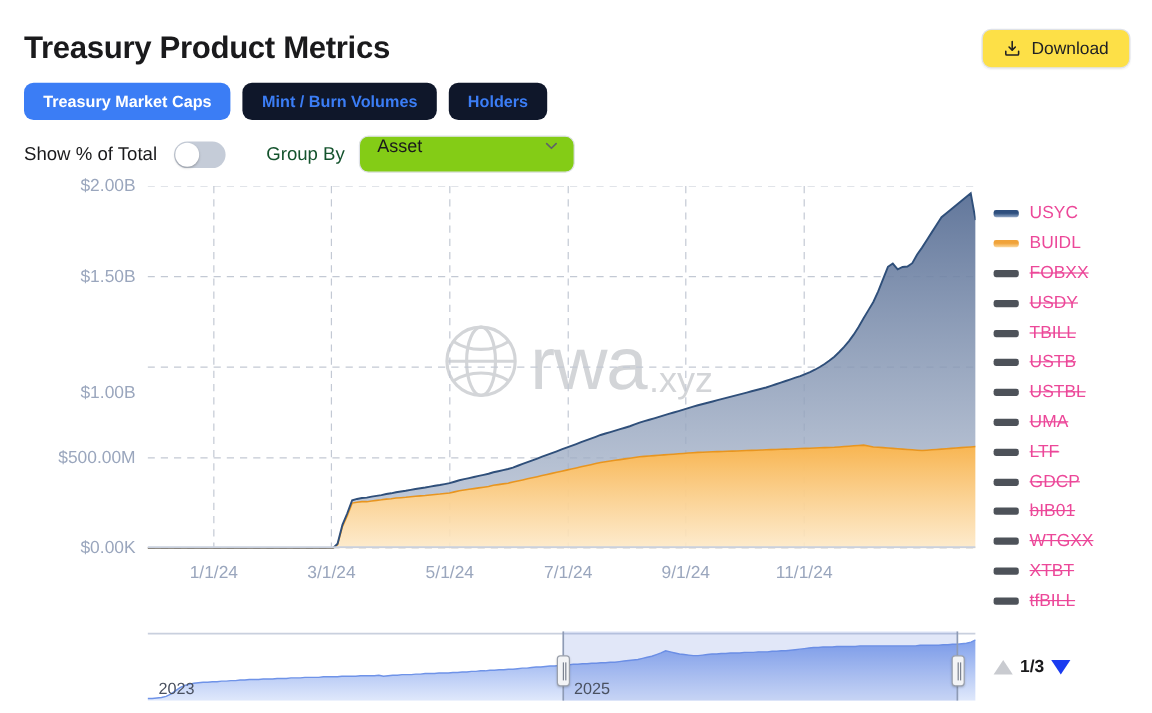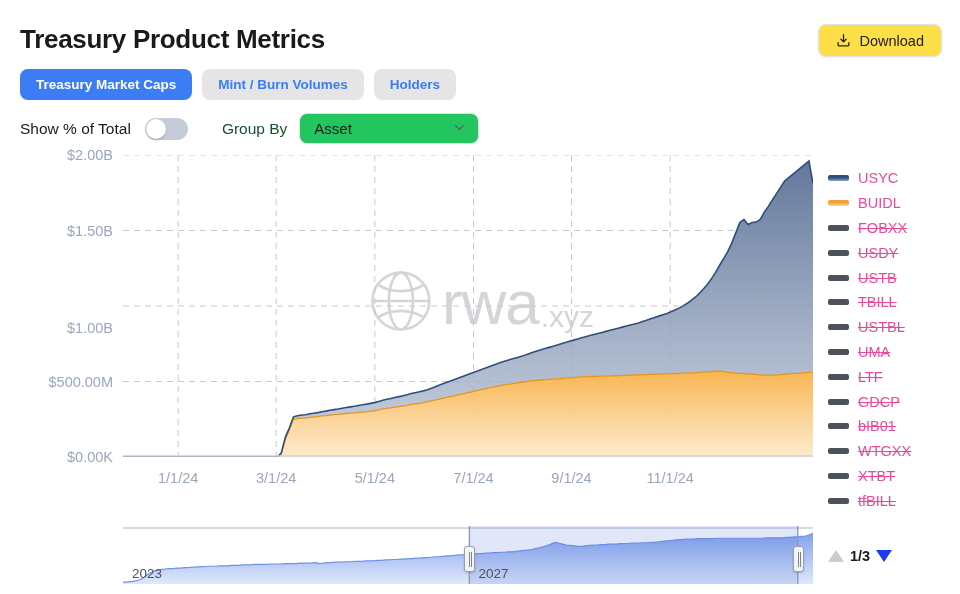--- a/index.html
+++ b/index.html
@@ -33,21 +33,21 @@
     position: absolute; left: 20px; top: 69px;
     display: flex; gap: 10px;
   }
   .tab {
     height: 31px; padding: 0 16px; border: none; border-radius: 8px;
     font-size: 13.5px; font-weight: 600; cursor: pointer;
     display: flex; align-items: center;
     font-family: "Liberation Sans", sans-serif;
   }
   .tab.active { background: #3b7df5; color: #ffffff; }
-  .tab.inactive { background: #e5e5e5; color: #3b7df5; }
+  .tab.inactive { background: #0f172a; color: #3b7df5; }
 
   
   .controls {
     position: absolute; left: 20px; top: 113px;
     display: flex; align-items: center;
   }
   .ctl-label {
     font-size: 15.5px; color: #1a1a1c;
   }
   .toggle {
@@ -61,22 +61,22 @@
     width: 20px; height: 20px; border-radius: 50%;
     background: #ffffff; box-shadow: 0 1px 2px rgba(0,0,0,.25);
   }
   .groupby-label {
     margin-left: 34px; font-size: 15.5px; color: #14532d;
   }
   .select {
     margin-left: 12px;
     width: 180px; height: 31px;
     border: 1px solid #dfe2e8; border-radius: 8px;
-    background: #22c55e; cursor: pointer;
-    display: flex; align-items: center; justify-content: space-between;
+    background: #84cc16; cursor: pointer;
+    display: flex; justify-content: space-between;
     padding: 0 11px 0 14px;
     font-size: 15px; color: #1a1a1c;
   }
 
   
   .chart-wrap { position: absolute; left: 0; top: 148px; width: 960px; height: 360px; }
   .ylabels {
     position: absolute; left: 0; top: 0; width: 113px; height: 330px;
   }
   .ylabel {
@@ -276,25 +276,25 @@
       <div class="legend-item off">
         <div class="swatch" style="background: rgb(77, 82, 89);"></div>
         <span class="legend-label">FOBXX</span>
       </div>
       <div class="legend-item off">
         <div class="swatch" style="background: rgb(77, 82, 89);"></div>
         <span class="legend-label">USDY</span>
       </div>
       <div class="legend-item off">
         <div class="swatch" style="background: rgb(77, 82, 89);"></div>
+        <span class="legend-label">TBILL</span>
+      </div>
+      <div class="legend-item off">
+        <div class="swatch" style="background: rgb(77, 82, 89);"></div>
         <span class="legend-label">USTB</span>
-      </div>
-      <div class="legend-item off">
-        <div class="swatch" style="background: rgb(77, 82, 89);"></div>
-        <span class="legend-label">TBILL</span>
       </div>
       <div class="legend-item off">
         <div class="swatch" style="background: rgb(77, 82, 89);"></div>
         <span class="legend-label">USTBL</span>
       </div>
       <div class="legend-item off">
         <div class="swatch" style="background: rgb(77, 82, 89);"></div>
         <span class="legend-label">UMA</span>
       </div>
       <div class="legend-item off">
@@ -340,18 +340,18 @@
       <line x1="0" y1="2" x2="690" y2="2" stroke="#c9d0de" stroke-width="1.6"></line>
       <g id="nav-group">
           <path d="M 0 58 L 0 56.095652173913045 L 3.8547486033519553 56.095652173913045 L 7.709497206703911 55.643478260869564 L 11.564245810055866 55.19130434782609 L 15.418994413407821 54.28695652173913 L 19.273743016759774 52.47826086956522 L 23.12849162011173 49.76521739130435 L 26.98324022346369 47.052173913043475 L 30.837988826815643 45.243478260869566 L 34.6927374301676 44.33913043478261 L 38.54748603351955 43.434782608695656 L 42.402234636871505 42.982608695652175 L 46.25698324022346 42.530434782608694 L 50.11173184357543 42.530434782608694 L 53.96648044692738 42.07826086956521 L 57.82122905027933 42.07826086956521 L 61.675977653631286 41.62608695652174 L 65.53072625698324 41.62608695652174 L 69.3854748603352 41.17391304347826 L 73.24022346368714 41.17391304347826 L 77.0949720670391 40.721739130434784 L 80.94972067039106 40.721739130434784 L 84.80446927374301 40.2695652173913 L 88.65921787709497 40.2695652173913 L 92.51396648044692 40.2695652173913 L 96.36871508379888 39.81739130434782 L 100.22346368715085 39.81739130434782 L 104.0782122905028 39.81739130434782 L 107.93296089385476 39.36521739130435 L 111.7877094972067 39.36521739130435 L 115.64245810055866 39.36521739130435 L 119.49720670391062 38.913043478260875 L 123.35195530726257 38.913043478260875 L 127.20670391061452 38.913043478260875 L 131.0614525139665 38.46086956521739 L 134.91620111731842 38.46086956521739 L 138.7709497206704 38.46086956521739 L 142.62569832402235 38.46086956521739 L 146.4804469273743 38.00869565217391 L 150.33519553072625 38.00869565217391 L 154.1899441340782 38.00869565217391 L 158.04469273743018 38.00869565217391 L 161.89944134078212 37.55652173913043 L 165.75418994413408 37.55652173913043 L 169.60893854748602 37.55652173913043 L 173.46368715083798 37.55652173913043 L 177.31843575418995 37.10434782608696 L 181.1731843575419 37.10434782608696 L 185.02793296089385 37.10434782608696 L 188.88268156424581 37.10434782608696 L 192.73743016759775 36.65217391304348 L 196.59217877094972 37.55652173913043 L 200.4469273743017 37.10434782608696 L 204.30167597765364 36.65217391304348 L 208.1564245810056 36.65217391304348 L 212.01117318435755 36.2 L 215.8659217877095 36.2 L 219.72067039106145 36.2 L 223.5754189944134 35.74782608695652 L 227.43016759776535 35.74782608695652 L 231.2849162011173 35.29565217391304 L 235.13966480446925 35.29565217391304 L 238.99441340782124 35.29565217391304 L 242.8491620111732 34.84347826086957 L 246.70391061452514 34.84347826086957 L 250.5586592178771 34.84347826086957 L 254.41340782122904 34.391304347826086 L 258.268156424581 34.391304347826086 L 262.122905027933 33.93913043478261 L 265.9776536312849 33.93913043478261 L 269.83240223463685 33.48695652173913 L 273.68715083798884 33.48695652173913 L 277.5418994413408 33.03478260869565 L 281.39664804469277 33.03478260869565 L 285.2513966480447 32.58260869565217 L 289.10614525139664 32.58260869565217 L 292.9608938547486 32.130434782608695 L 296.81564245810057 32.130434782608695 L 300.6703910614525 31.67826086956522 L 304.52513966480444 31.67826086956522 L 308.3798882681564 31.22608695652174 L 312.23463687150837 30.773913043478263 L 316.08938547486036 30.773913043478263 L 319.9441340782123 30.321739130434782 L 323.79888268156424 29.869565217391305 L 327.6536312849162 29.869565217391305 L 331.50837988826817 29.417391304347824 L 335.3631284916201 28.96521739130435 L 339.21787709497204 28.96521739130435 L 343.07262569832403 28.513043478260872 L 346.92737430167597 28.06086956521739 L 350.7821229050279 28.06086956521739 L 354.6368715083799 27.608695652173914 L 358.49162011173183 27.608695652173914 L 362.3463687150838 27.156521739130433 L 366.20111731843576 27.156521739130433 L 370.0558659217877 26.70434782608696 L 373.9106145251397 26.70434782608696 L 377.76536312849163 26.252173913043478 L 381.6201117318436 26.252173913043478 L 385.4748603351955 25.8 L 389.3296089385475 25.8 L 393.18435754189943 25.34782608695652 L 397.0391061452514 24.895652173913042 L 400.8938547486034 24.44347826086956 L 404.7486033519553 23.991304347826087 L 408.6033519553073 23.539130434782614 L 412.4581005586592 22.63478260869565 L 416.3128491620112 21.730434782608697 L 420.1675977653631 20.826086956521742 L 424.0223463687151 19.4695652173913 L 427.877094972067 18.11304347826087 L 431.731843575419 16.304347826086953 L 435.5865921787709 17.208695652173915 L 439.4413407821229 18.11304347826087 L 443.2960893854749 19.017391304347825 L 447.1508379888268 19.4695652173913 L 451.0055865921788 19.92173913043478 L 454.8603351955307 20.37391304347826 L 458.7150837988827 20.37391304347826 L 462.5698324022346 19.92173913043478 L 466.4245810055866 19.4695652173913 L 470.2793296089385 19.017391304347825 L 474.1340782122905 19.017391304347825 L 477.9888268156425 18.56521739130435 L 481.8435754189944 18.56521739130435 L 485.6983240223464 18.11304347826087 L 489.5530726256983 18.11304347826087 L 493.4078212290503 18.11304347826087 L 497.2625698324022 17.660869565217396 L 501.1173184357542 17.660869565217396 L 504.9720670391061 17.660869565217396 L 508.8268156424581 17.208695652173915 L 512.6815642458101 17.208695652173915 L 516.536312849162 17.208695652173915 L 520.391061452514 16.756521739130434 L 524.245810055866 16.756521739130434 L 528.1005586592179 16.304347826086953 L 531.9553072625698 16.304347826086953 L 535.8100558659218 15.85217391304348 L 539.6648044692737 15.399999999999999 L 543.5195530726257 14.947826086956525 L 547.3743016759777 14.495652173913044 L 551.2290502793296 14.043478260869563 L 555.0837988826815 13.591304347826089 L 558.9385474860335 13.591304347826089 L 562.7932960893855 13.139130434782608 L 566.6480446927374 13.139130434782608 L 570.5027932960894 13.139130434782608 L 574.3575418994413 12.686956521739134 L 578.2122905027933 12.686956521739134 L 582.0670391061453 12.686956521739134 L 585.9217877094972 12.686956521739134 L 589.7765363128492 12.686956521739134 L 593.6312849162011 12.234782608695653 L 597.4860335195531 12.234782608695653 L 601.340782122905 12.234782608695653 L 605.195530726257 12.234782608695653 L 609.0502793296089 12.234782608695653 L 612.9050279329609 12.234782608695653 L 616.7597765363128 12.234782608695653 L 620.6145251396648 12.234782608695653 L 624.4692737430167 12.234782608695653 L 628.3240223463687 12.234782608695653 L 632.1787709497207 12.234782608695653 L 636.0335195530726 12.234782608695653 L 639.8882681564246 12.234782608695653 L 643.7430167597765 11.782608695652172 L 647.5977653631285 11.782608695652172 L 651.4525139664804 11.782608695652172 L 655.3072625698323 11.782608695652172 L 659.1620111731844 11.782608695652172 L 663.0167597765363 11.330434782608691 L 666.8715083798883 11.330434782608691 L 670.7262569832402 10.878260869565217 L 674.5810055865921 10.878260869565217 L 678.4357541899441 10.426086956521736 L 682.2905027932961 9.973913043478262 L 686.1452513966481 9.0695652173913 L 690 7.260869565217391 L 690 58 Z" fill="url(#gNav)"></path>
           <path d="M 0 56.095652173913045 L 3.8547486033519553 56.095652173913045 L 7.709497206703911 55.643478260869564 L 11.564245810055866 55.19130434782609 L 15.418994413407821 54.28695652173913 L 19.273743016759774 52.47826086956522 L 23.12849162011173 49.76521739130435 L 26.98324022346369 47.052173913043475 L 30.837988826815643 45.243478260869566 L 34.6927374301676 44.33913043478261 L 38.54748603351955 43.434782608695656 L 42.402234636871505 42.982608695652175 L 46.25698324022346 42.530434782608694 L 50.11173184357543 42.530434782608694 L 53.96648044692738 42.07826086956521 L 57.82122905027933 42.07826086956521 L 61.675977653631286 41.62608695652174 L 65.53072625698324 41.62608695652174 L 69.3854748603352 41.17391304347826 L 73.24022346368714 41.17391304347826 L 77.0949720670391 40.721739130434784 L 80.94972067039106 40.721739130434784 L 84.80446927374301 40.2695652173913 L 88.65921787709497 40.2695652173913 L 92.51396648044692 40.2695652173913 L 96.36871508379888 39.81739130434782 L 100.22346368715085 39.81739130434782 L 104.0782122905028 39.81739130434782 L 107.93296089385476 39.36521739130435 L 111.7877094972067 39.36521739130435 L 115.64245810055866 39.36521739130435 L 119.49720670391062 38.913043478260875 L 123.35195530726257 38.913043478260875 L 127.20670391061452 38.913043478260875 L 131.0614525139665 38.46086956521739 L 134.91620111731842 38.46086956521739 L 138.7709497206704 38.46086956521739 L 142.62569832402235 38.46086956521739 L 146.4804469273743 38.00869565217391 L 150.33519553072625 38.00869565217391 L 154.1899441340782 38.00869565217391 L 158.04469273743018 38.00869565217391 L 161.89944134078212 37.55652173913043 L 165.75418994413408 37.55652173913043 L 169.60893854748602 37.55652173913043 L 173.46368715083798 37.55652173913043 L 177.31843575418995 37.10434782608696 L 181.1731843575419 37.10434782608696 L 185.02793296089385 37.10434782608696 L 188.88268156424581 37.10434782608696 L 192.73743016759775 36.65217391304348 L 196.59217877094972 37.55652173913043 L 200.4469273743017 37.10434782608696 L 204.30167597765364 36.65217391304348 L 208.1564245810056 36.65217391304348 L 212.01117318435755 36.2 L 215.8659217877095 36.2 L 219.72067039106145 36.2 L 223.5754189944134 35.74782608695652 L 227.43016759776535 35.74782608695652 L 231.2849162011173 35.29565217391304 L 235.13966480446925 35.29565217391304 L 238.99441340782124 35.29565217391304 L 242.8491620111732 34.84347826086957 L 246.70391061452514 34.84347826086957 L 250.5586592178771 34.84347826086957 L 254.41340782122904 34.391304347826086 L 258.268156424581 34.391304347826086 L 262.122905027933 33.93913043478261 L 265.9776536312849 33.93913043478261 L 269.83240223463685 33.48695652173913 L 273.68715083798884 33.48695652173913 L 277.5418994413408 33.03478260869565 L 281.39664804469277 33.03478260869565 L 285.2513966480447 32.58260869565217 L 289.10614525139664 32.58260869565217 L 292.9608938547486 32.130434782608695 L 296.81564245810057 32.130434782608695 L 300.6703910614525 31.67826086956522 L 304.52513966480444 31.67826086956522 L 308.3798882681564 31.22608695652174 L 312.23463687150837 30.773913043478263 L 316.08938547486036 30.773913043478263 L 319.9441340782123 30.321739130434782 L 323.79888268156424 29.869565217391305 L 327.6536312849162 29.869565217391305 L 331.50837988826817 29.417391304347824 L 335.3631284916201 28.96521739130435 L 339.21787709497204 28.96521739130435 L 343.07262569832403 28.513043478260872 L 346.92737430167597 28.06086956521739 L 350.7821229050279 28.06086956521739 L 354.6368715083799 27.608695652173914 L 358.49162011173183 27.608695652173914 L 362.3463687150838 27.156521739130433 L 366.20111731843576 27.156521739130433 L 370.0558659217877 26.70434782608696 L 373.9106145251397 26.70434782608696 L 377.76536312849163 26.252173913043478 L 381.6201117318436 26.252173913043478 L 385.4748603351955 25.8 L 389.3296089385475 25.8 L 393.18435754189943 25.34782608695652 L 397.0391061452514 24.895652173913042 L 400.8938547486034 24.44347826086956 L 404.7486033519553 23.991304347826087 L 408.6033519553073 23.539130434782614 L 412.4581005586592 22.63478260869565 L 416.3128491620112 21.730434782608697 L 420.1675977653631 20.826086956521742 L 424.0223463687151 19.4695652173913 L 427.877094972067 18.11304347826087 L 431.731843575419 16.304347826086953 L 435.5865921787709 17.208695652173915 L 439.4413407821229 18.11304347826087 L 443.2960893854749 19.017391304347825 L 447.1508379888268 19.4695652173913 L 451.0055865921788 19.92173913043478 L 454.8603351955307 20.37391304347826 L 458.7150837988827 20.37391304347826 L 462.5698324022346 19.92173913043478 L 466.4245810055866 19.4695652173913 L 470.2793296089385 19.017391304347825 L 474.1340782122905 19.017391304347825 L 477.9888268156425 18.56521739130435 L 481.8435754189944 18.56521739130435 L 485.6983240223464 18.11304347826087 L 489.5530726256983 18.11304347826087 L 493.4078212290503 18.11304347826087 L 497.2625698324022 17.660869565217396 L 501.1173184357542 17.660869565217396 L 504.9720670391061 17.660869565217396 L 508.8268156424581 17.208695652173915 L 512.6815642458101 17.208695652173915 L 516.536312849162 17.208695652173915 L 520.391061452514 16.756521739130434 L 524.245810055866 16.756521739130434 L 528.1005586592179 16.304347826086953 L 531.9553072625698 16.304347826086953 L 535.8100558659218 15.85217391304348 L 539.6648044692737 15.399999999999999 L 543.5195530726257 14.947826086956525 L 547.3743016759777 14.495652173913044 L 551.2290502793296 14.043478260869563 L 555.0837988826815 13.591304347826089 L 558.9385474860335 13.591304347826089 L 562.7932960893855 13.139130434782608 L 566.6480446927374 13.139130434782608 L 570.5027932960894 13.139130434782608 L 574.3575418994413 12.686956521739134 L 578.2122905027933 12.686956521739134 L 582.0670391061453 12.686956521739134 L 585.9217877094972 12.686956521739134 L 589.7765363128492 12.686956521739134 L 593.6312849162011 12.234782608695653 L 597.4860335195531 12.234782608695653 L 601.340782122905 12.234782608695653 L 605.195530726257 12.234782608695653 L 609.0502793296089 12.234782608695653 L 612.9050279329609 12.234782608695653 L 616.7597765363128 12.234782608695653 L 620.6145251396648 12.234782608695653 L 624.4692737430167 12.234782608695653 L 628.3240223463687 12.234782608695653 L 632.1787709497207 12.234782608695653 L 636.0335195530726 12.234782608695653 L 639.8882681564246 12.234782608695653 L 643.7430167597765 11.782608695652172 L 647.5977653631285 11.782608695652172 L 651.4525139664804 11.782608695652172 L 655.3072625698323 11.782608695652172 L 659.1620111731844 11.782608695652172 L 663.0167597765363 11.330434782608691 L 666.8715083798883 11.330434782608691 L 670.7262569832402 10.878260869565217 L 674.5810055865921 10.878260869565217 L 678.4357541899441 10.426086956521736 L 682.2905027932961 9.973913043478262 L 686.1452513966481 9.0695652173913 L 690 7.260869565217391" fill="none" stroke="#6f93e8" stroke-width="1.2"></path>
         </g>
       <rect id="nav-select" x="346.38" y="0" width="328.43999999999994" height="58" fill="#5b79d8" opacity="0.18"></rect>
       <line id="nav-sel-l" x1="346.38" y1="0" x2="346.38" y2="58" stroke="#8e9bb5" stroke-width="1.4"></line>
       <line id="nav-sel-r" x1="674.8199999999999" y1="0" x2="674.8199999999999" y2="58" stroke="#8e9bb5" stroke-width="1.4"></line>
     </svg>
     <span class="brush-year" id="year-left" style="left: 9px;">2023</span>
-    <span class="brush-year" id="year-right" style="left: 355.38px;">2027</span>
+    <span class="brush-year" id="year-right" style="left: 355.38px;">2025</span>
     <div class="handle" id="handle-l" style="left: 341.38px;"></div>
     <div class="handle" id="handle-r" style="left: 669.82px;"></div>
   </div>
 
 </div>
 
 </body></html>

